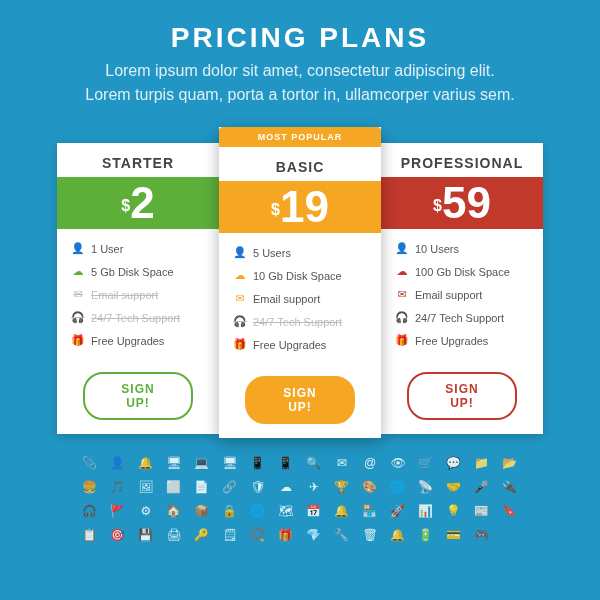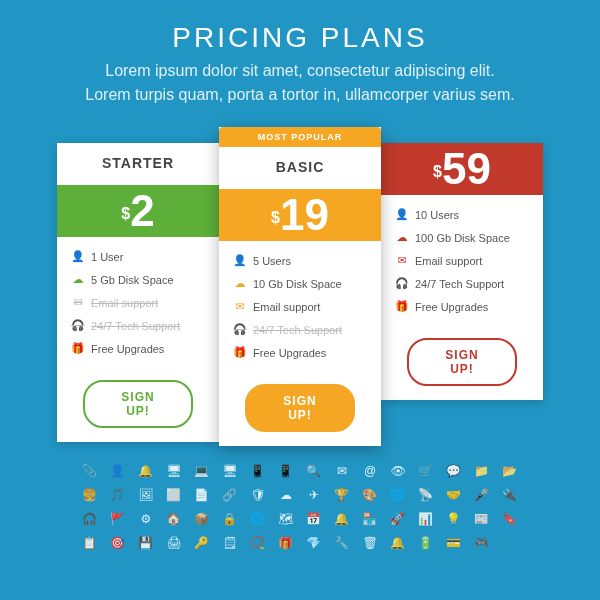--- a/index.html
+++ b/index.html
@@ -14,21 +14,21 @@
       align-items: center;
     }
 
     .header {
       text-align: center;
       padding: 22px 0 14px;
       color: white;
     }
     .header h1 {
       font-size: 28px;
-      font-weight: 400;
+      font-weight: 700;
       letter-spacing: 3px;
       color: white;
     }
     .header p {
       font-size: 16px;
       color: rgba(255,255,255,0.85);
       margin-top: 5px;
       line-height: 1.5;
     }
 
@@ -66,21 +66,21 @@
       letter-spacing: 1px;
       padding: 5px 0;
       border-radius: 4px 4px 0 0;
     }
 
     .plan-name {
       text-align: center;
       font-size: 14px;
       font-weight: bold;
       letter-spacing: 1px;
-      padding: 12px 0 14px;
+      padding: 12px 0 6px;
       color: #444;
     }
 
     .plan-price-block {
       height: 52px;
       display: flex;
       align-items: center;
       justify-content: center;
       color: white;
       font-weight: bold;
@@ -251,20 +251,21 @@
         <div class="feature-item">
       <span class="feature-icon orange">🎁</span>
       <span>Free Upgrades</span>
     </div>
       </div>
       <div class="sign-up-area">
     <button class="sign-up-btn orange-btn">SIGN UP!</button>
   </div>
     </div>
     <div class="plan-card">
+      <div class="plan-name">PROFESSIONAL</div>
       <div class="plan-price-block red">
     <span class="price-symbol">$</span>
     <span class="price-amount">59</span>
   </div>
       <div class="plan-features">
         <div class="feature-item">
       <span class="feature-icon red">👤</span>
       <span>10 Users</span>
     </div>
         <div class="feature-item">

